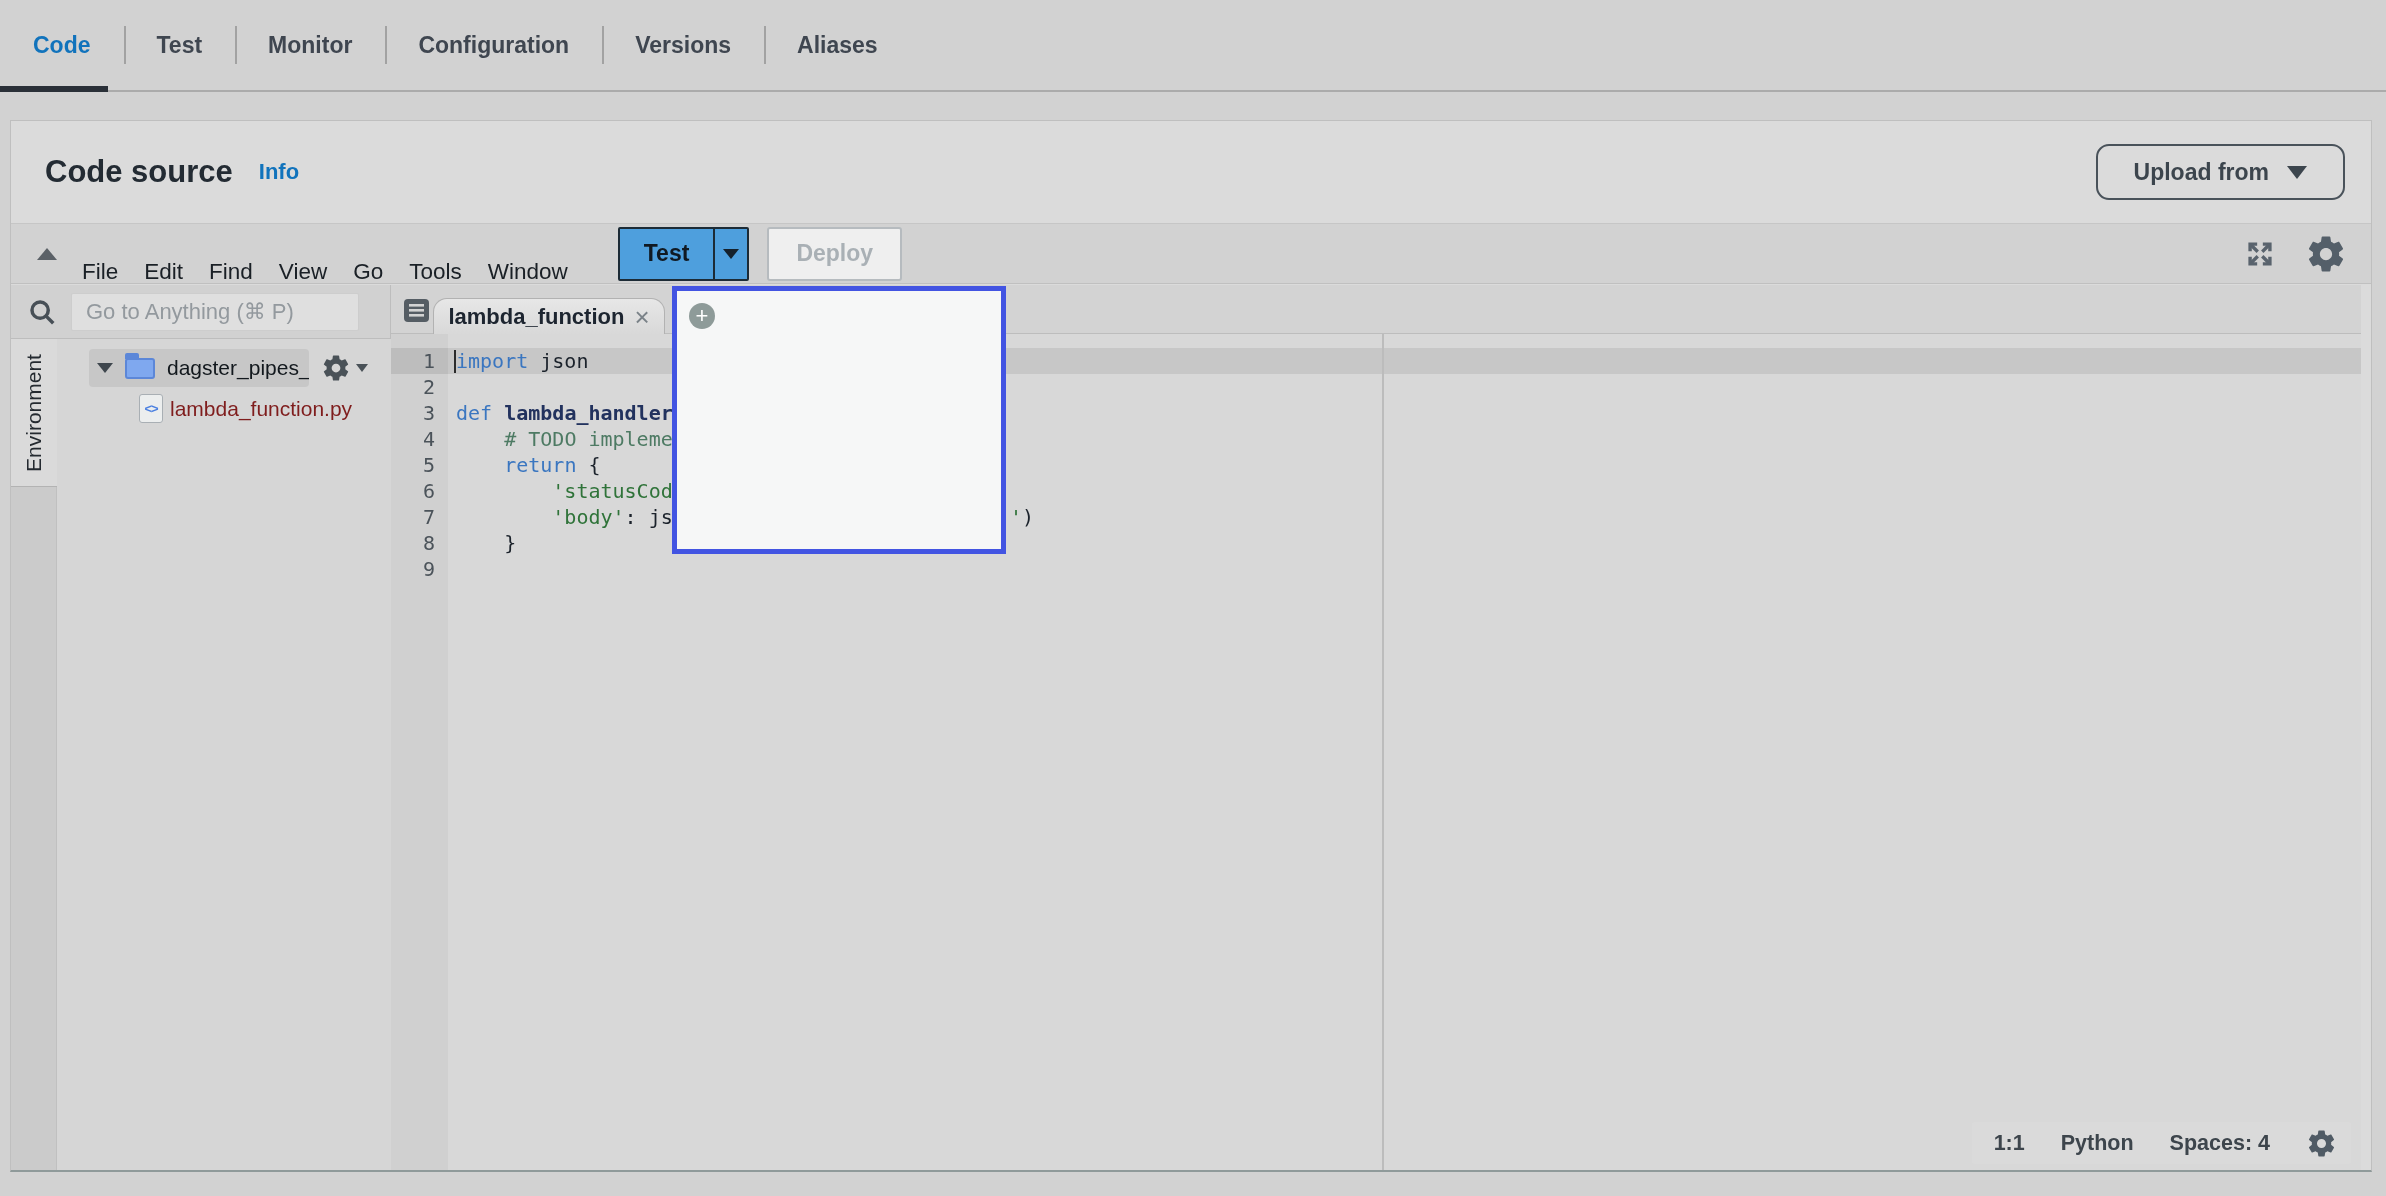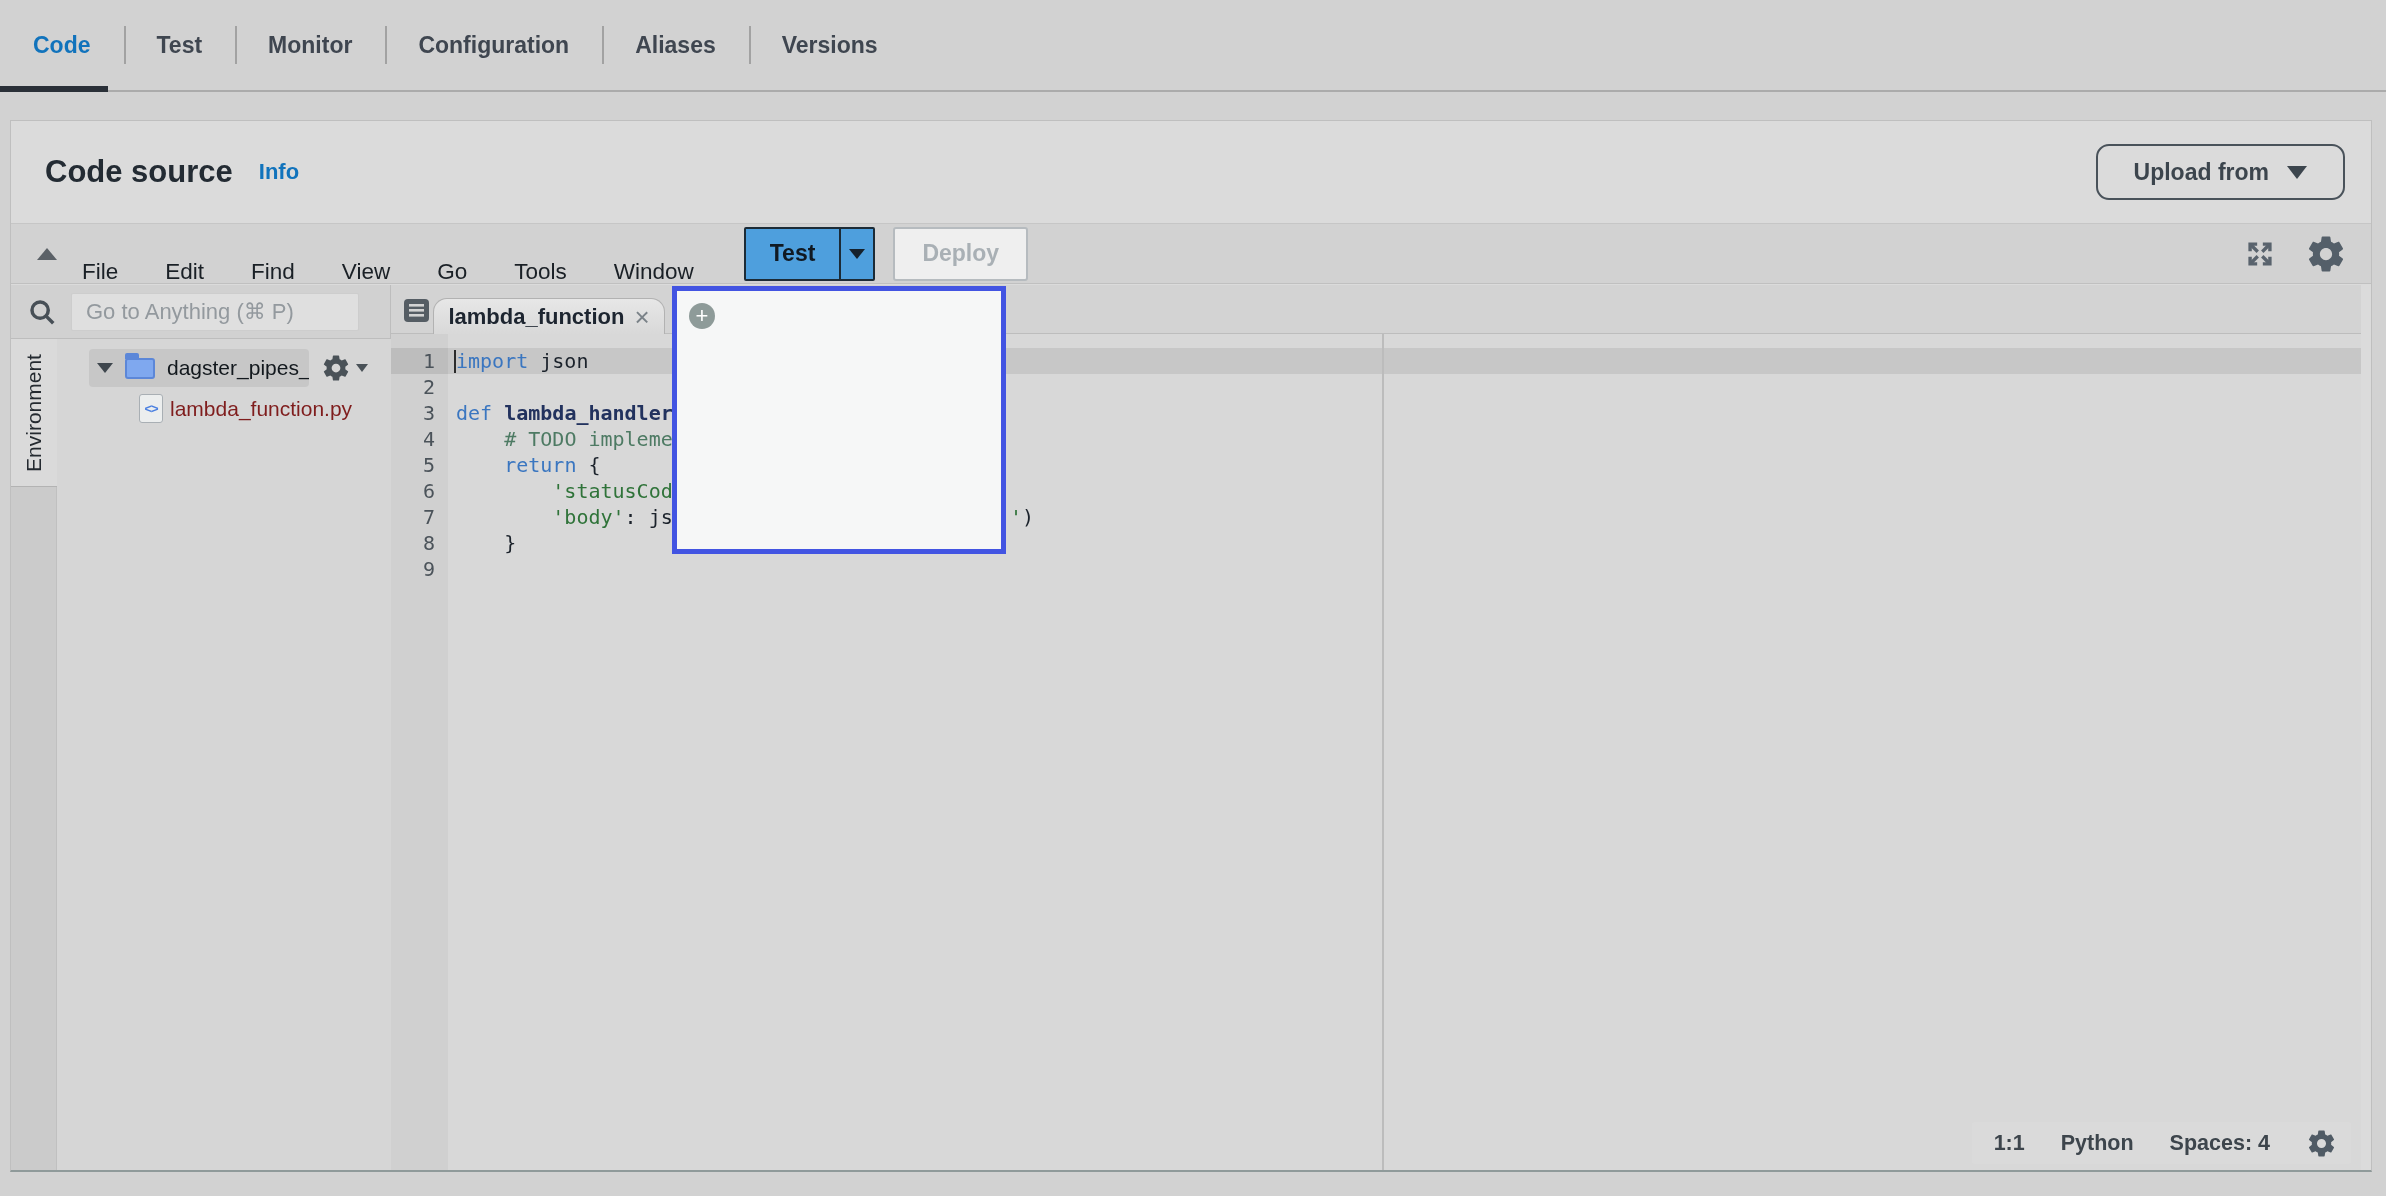--- a/index.html
+++ b/index.html
@@ -35,21 +35,21 @@
     font-size:23px; font-weight:bold; color:#3c454d; cursor:pointer; }
   .caret-down { width:0; height:0; border-left:10px solid transparent; border-right:10px solid transparent;
     border-top:13px solid #3c454d; }
 
   
   .menubar { position:relative; height:61px; background:#d2d2d2;
     border-top:1px solid #c6c6c6; border-bottom:1px solid #c0c0c0;
     display:flex; align-items:center; padding:0 24px 0 26px; }
   .collapse-tri { width:0; height:0; border-left:10px solid transparent; border-right:10px solid transparent;
     border-bottom:12px solid #5b6167; cursor:pointer; }
-  .menu-items { display:flex; gap:47px; margin-left:25px;margin-top:36px; }
+  .menu-items { display:flex; gap:26px; margin-left:25px;margin-top:36px; }
   .menu-items .mi { font-size:22.5px; color:#1a2026; cursor:pointer; }
   .test-btn { margin-left:50px; height:54px; display:flex; align-items:stretch;
     background:var(--test-blue,#4e9fdd); border:2px solid #1c2b36; border-radius:2px; cursor:pointer; }
   .test-main { display:flex; align-items:center; padding:0 24px; font-size:23px; font-weight:bold; color:#101922; }
   .test-caret { display:flex; align-items:center; justify-content:center; width:34px; border-left:2px solid #1c2b36; }
   .test-caret .caret-down { border-left-width:8px; border-right-width:8px; border-top:10px solid #15212c; }
   .deploy-btn { margin-left:18px; height:54px; display:flex; align-items:center; padding:0 27px;
     border:2px solid #b6bbbf; border-radius:3px; font-size:23px; font-weight:bold; color:#a9b0b5; cursor:default; }
   .menubar-right { margin-left:auto; display:flex; align-items:center; gap:28px; }
 
@@ -140,22 +140,22 @@
 </style>
 </head>
 <body>
 
 <nav class="topnav">
   <div style="display:flex">
       <div class="tab active">Code</div>
       <div class="tab">Test</div>
       <div class="tab">Monitor</div>
       <div class="tab">Configuration</div>
+      <div class="tab">Versions</div>
       <div class="tab">Aliases</div>
-      <div class="tab">Versions</div>
     </div>
 </nav>
 
 <section class="card">
 
   <div class="card-header">
     <h1 class="card-title">Code source</h1>
     <a class="info-link">Info</a>
     <button class="upload-btn">
       <span>Upload from</span>

